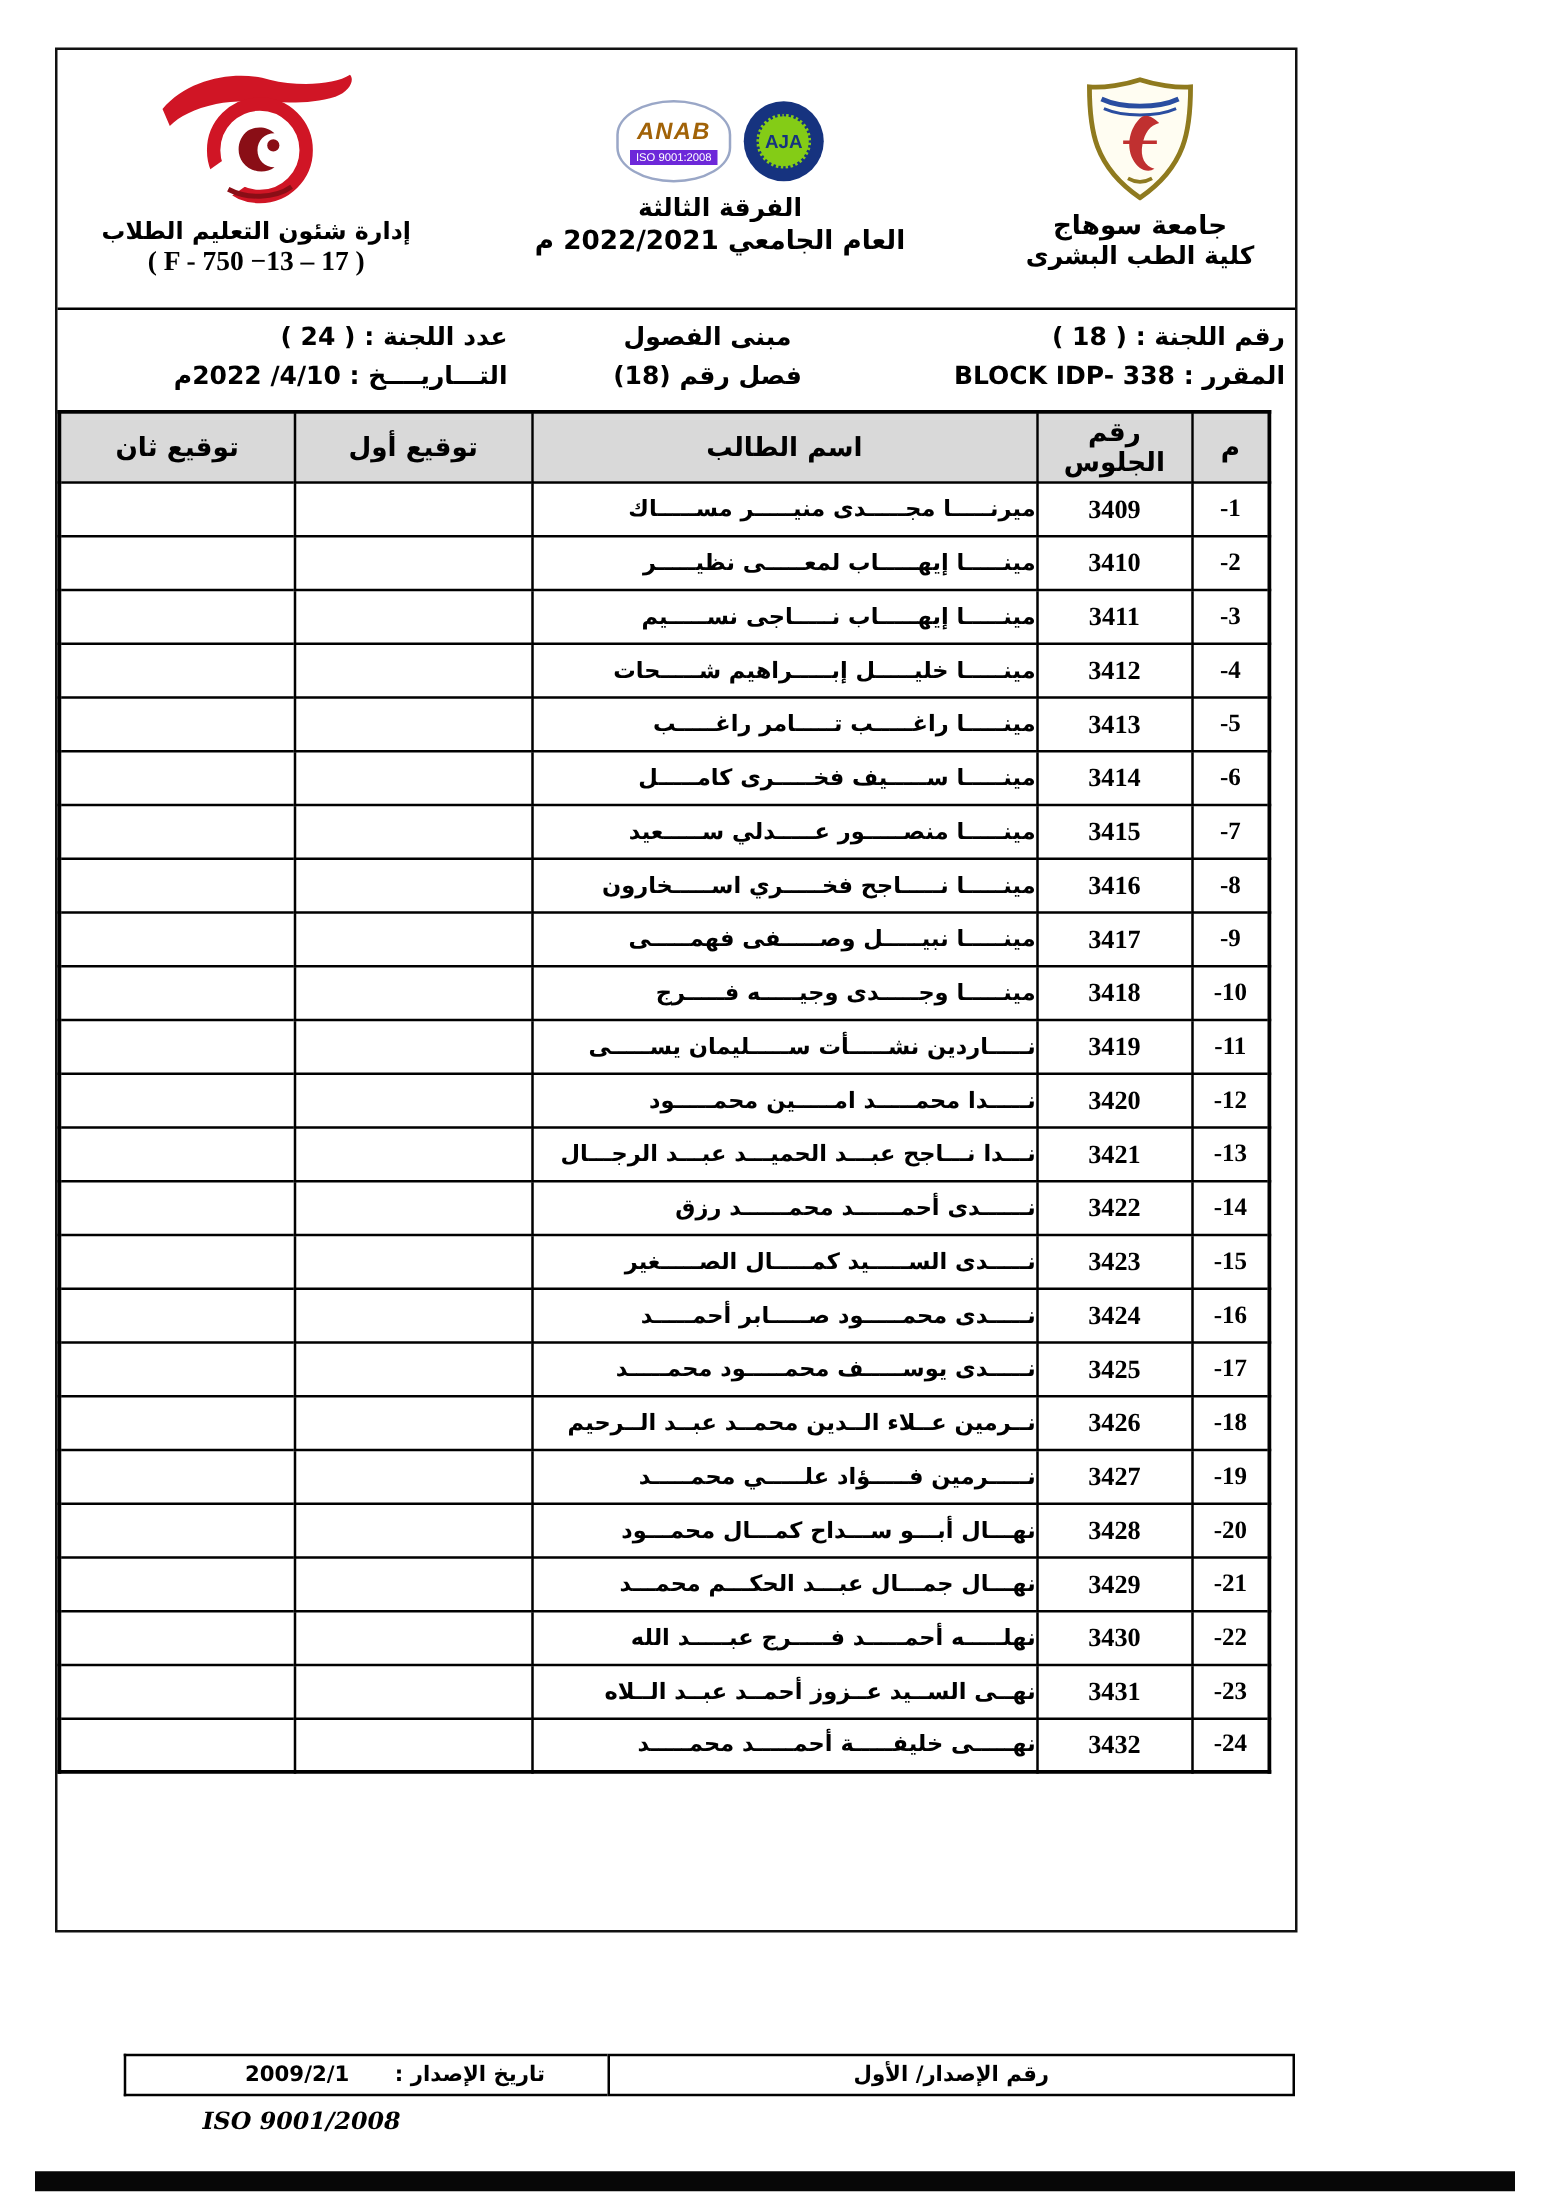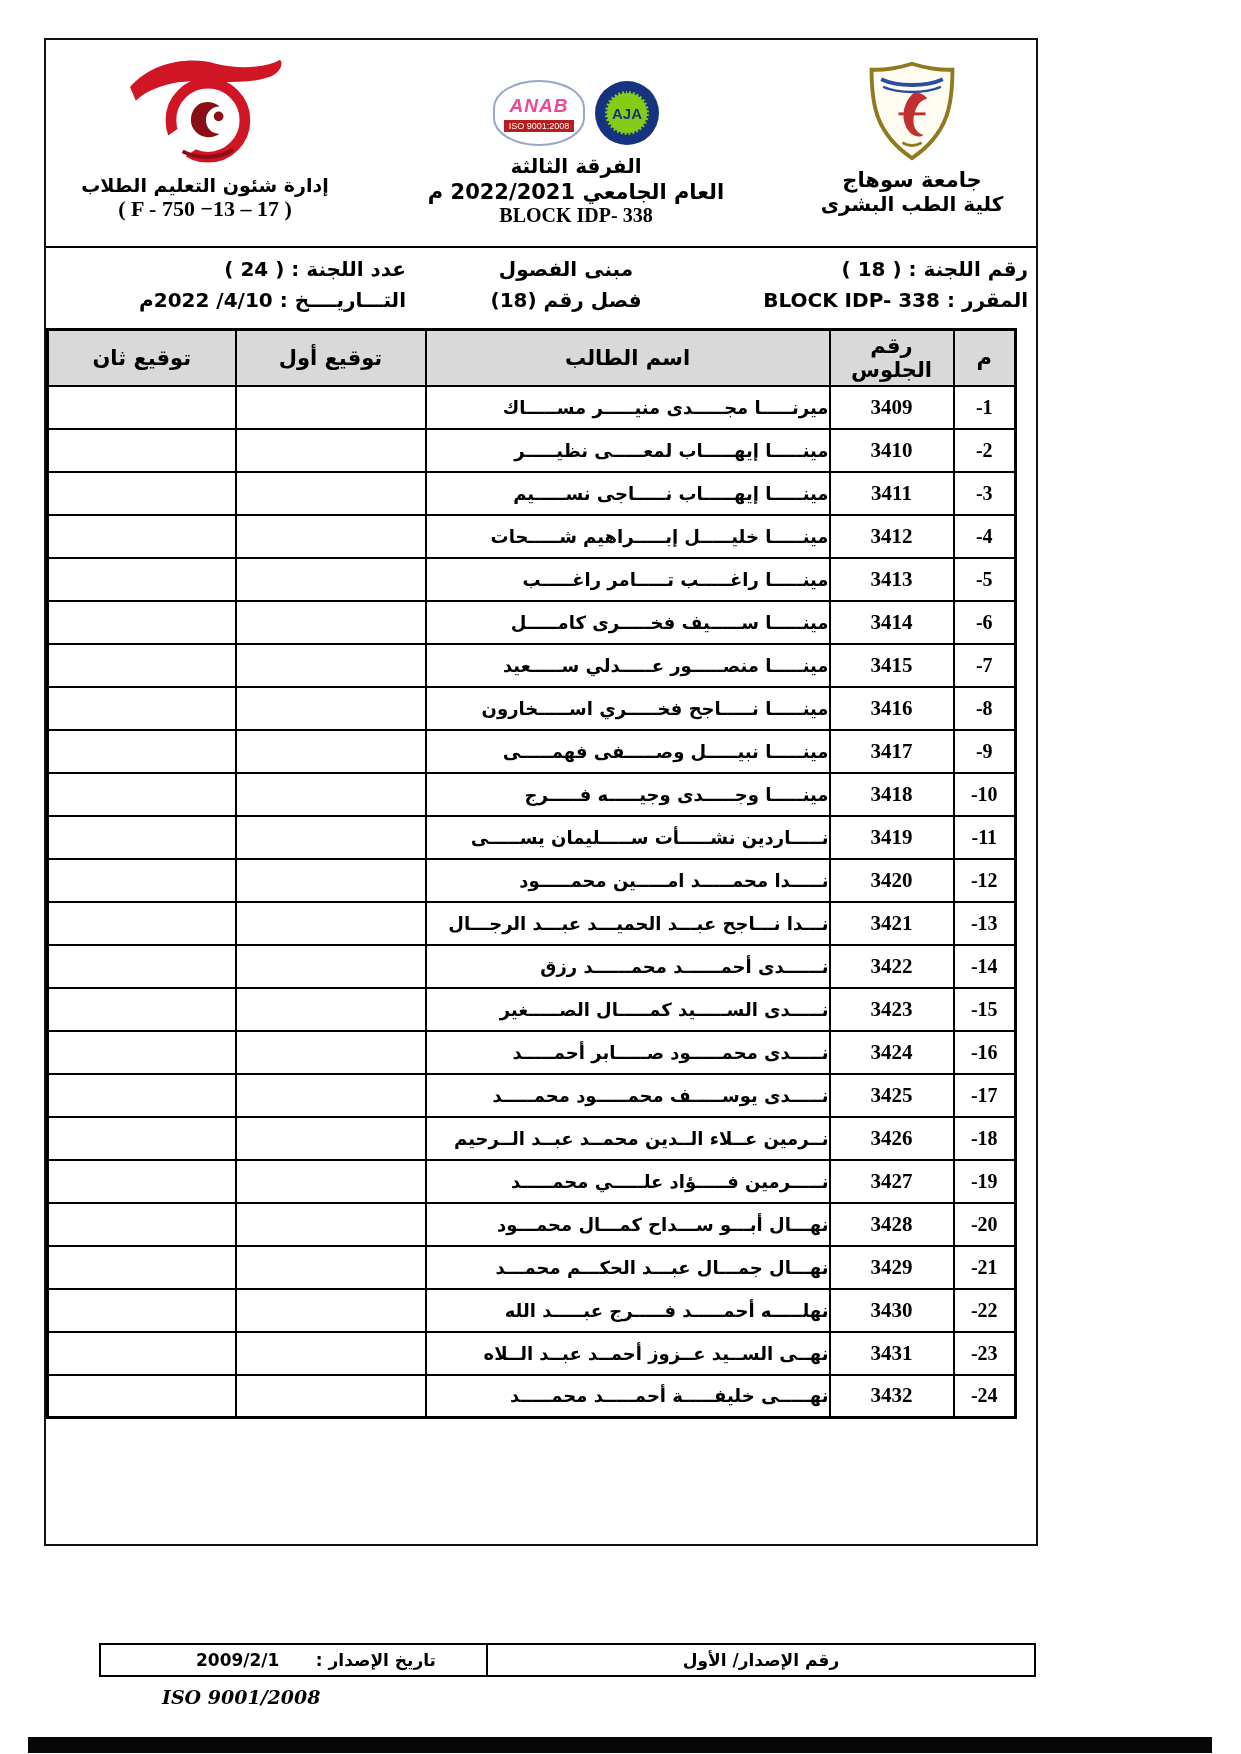--- a/index.html
+++ b/index.html
@@ -19,23 +19,23 @@
   .hblock { text-align:center; }
   .uni-block { padding-top:8px; }
   .uni-line1 { font-weight:bold; font-size:21px; margin-top:2px; }
   .uni-line2 { font-weight:bold; font-size:20px; }
   .center-block { padding-top:30px; }
   .badges { display:flex; direction:ltr; justify-content:center; align-items:center; gap:10px; }
   .anab-badge {
     width:88px; height:62px; border:2px solid #9aa7c7; border-radius:50% / 42%;
     background:#fff; display:flex; flex-direction:column; align-items:center; justify-content:center;
   }
-  .anab-text { color:#ec4899; font-weight:bold; font-size:19px; letter-spacing:1px;
+  .anab-text { color:#a16207; font-weight:bold; font-size:19px; letter-spacing:1px;
     font-family:"Liberation Sans", sans-serif; font-style:italic; }
-  .anab-iso { background:#b91c1c; color:#fff; font-size:9px; padding:1px 5px; margin-top:3px;
+  .anab-iso { background:#6d28d9; color:#fff; font-size:9px; padding:1px 5px; margin-top:3px;
     font-family:"Liberation Sans", sans-serif; }
   .aja-badge { width:64px; height:64px; border-radius:50%; background:#16337f;
     display:flex; align-items:center; justify-content:center; }
   .aja-inner { width:44px; height:44px; border-radius:50%; background:#84cc16; color:#16337f;
     font-weight:bold; font-size:15px; display:flex; align-items:center; justify-content:center;
     border:2px dotted #16337f; box-sizing:border-box; font-family:"Liberation Sans", sans-serif; }
   .c-line1 { font-weight:bold; font-size:20px; margin-top:8px; }
   .c-line2 { font-weight:bold; font-size:21px; margin-top:2px; }
   .c-line3 { font-weight:bold; font-size:20px; font-family:"Liberation Serif", serif; direction:ltr; }
   .admin-block { padding-top:4px; }
@@ -121,21 +121,20 @@
           <div class="anab-badge">
             <span class="anab-text">ANAB</span>
             <span class="anab-iso">ISO 9001:2008</span>
           </div>
           <div class="aja-badge">
             <span class="aja-inner">AJA</span>
           </div>
         </div>
         <div class="c-line1">الفرقة الثالثة</div>
         <div class="c-line2">العام الجامعي 2022/2021 م</div>
-        <div class="c-line3">BLOCK  IDP- 338</div>
       </div>
 
       <div class="hblock admin-block">
         <svg width="170" height="112" viewBox="0 0 170 115">
           <path d="M8 34 C30 8 70 2 96 10 C120 16 150 14 162 6 C166 10 162 20 150 24 C120 34 80 24 52 30 C34 34 22 40 14 48 Z" fill="#d01525"></path>
           <circle cx="88" cy="68" r="38" fill="none" stroke="#d01525" stroke-width="11"></circle>
           <rect x="36" y="82" width="36" height="28" fill="#ffffff" transform="rotate(-35 54 96)"></rect>
           <path d="M78 52 C70 58 68 70 74 78 C80 86 92 88 100 82 C92 82 86 76 86 68 C86 60 92 54 100 54 C94 48 84 48 78 52 Z" fill="#8a0e16"></path>
           <circle cx="99" cy="64" r="5" fill="#8a0e16"></circle>
           <path d="M62 100 C77 108 100 108 114 98" stroke="#8a0e16" stroke-width="4" fill="none"></path>

